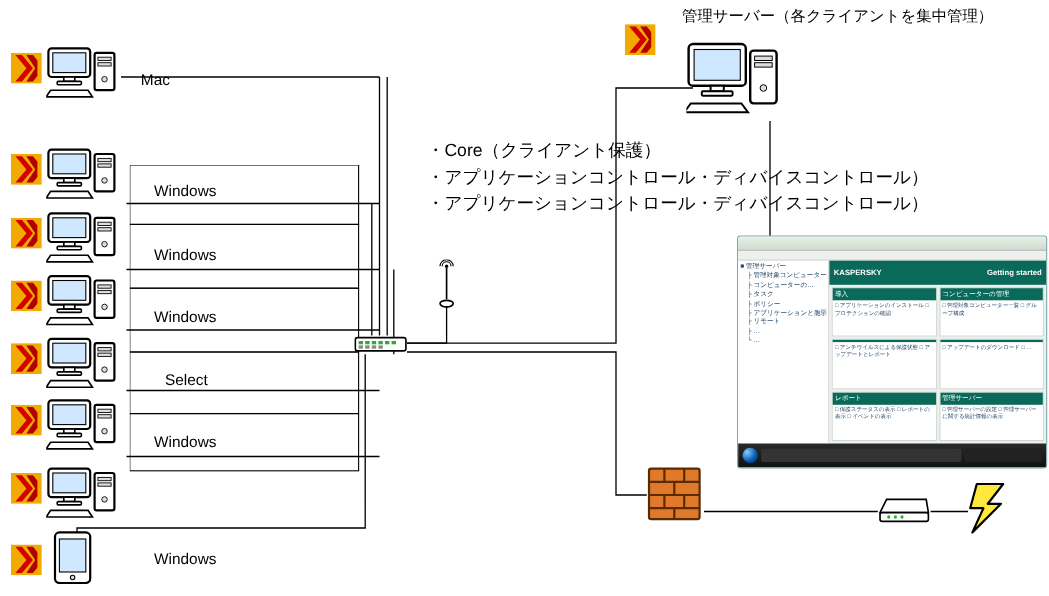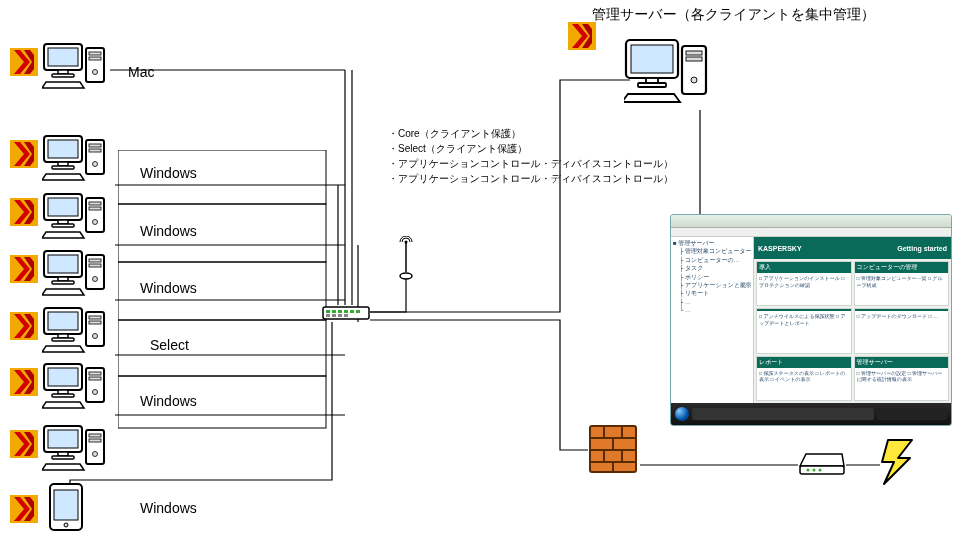--- a/index.html
+++ b/index.html
@@ -1,19 +1,19 @@
 <!DOCTYPE html>
 <html><head>
 <meta charset="utf-8">
 <style>
   html,body{margin:0;padding:0;width:954px;height:542px;background:#fff;font-family:sans-serif;font-size:13px;color:#000;position:relative;overflow:hidden}
   .abs{position:absolute}
   .client-label{font-size:14px}
   .title-label{font-size:14px}
-  .feature-list{font-size:10px;line-height:1.5}
+  .feature-list{font-size:16px;line-height:1.5}
   
   .k-badge{width:28px;height:28px;position:absolute}
   .k-badge svg{width:100%;height:100%}
   
   .pc{width:70px;height:50px;position:absolute}
   .pc svg{width:100%;height:100%}
   
   .tablet{width:36px;height:50px;position:absolute}
   .tablet svg{width:100%;height:100%}
   
@@ -163,25 +163,24 @@
     <path d="M370 320 L560 320 L560 450 L588 450"></path>
 
     <path d="M640 465 L798 465"></path>
 
     <path d="M846 465 L880 465"></path>
 
     <path d="M700 110 L700 215"></path>
   </g>
 </svg>
 
-<div class="abs title-label" style="left:592px;top:6px">管理サーバー（各クライアントを集中管理）</div>
+<div class="abs title-label" style="left:620px;top:6px">管理サーバー（各クライアントを集中管理）</div>
 
 <div class="abs feature-list" style="left:388px;top:126px">
   <div>・Core（クライアント保護）</div>
-  <div>・Select（クライアント保護）</div>
   <div>・アプリケーションコントロール・ディバイスコントロール）</div>
   <div>・アプリケーションコントロール・ディバイスコントロール）</div>
 </div>
 
 <div class="k-badge abs" style="left:10px;top:48px"><svg viewBox="0 0 28 28">
       <use href="#kbadge"></use>
     </svg></div>
 <div class="pc abs" style="left:42px;top:40px"><svg viewBox="0 0 70 50">
       <use href="#pcshape"></use>
     </svg></div>

